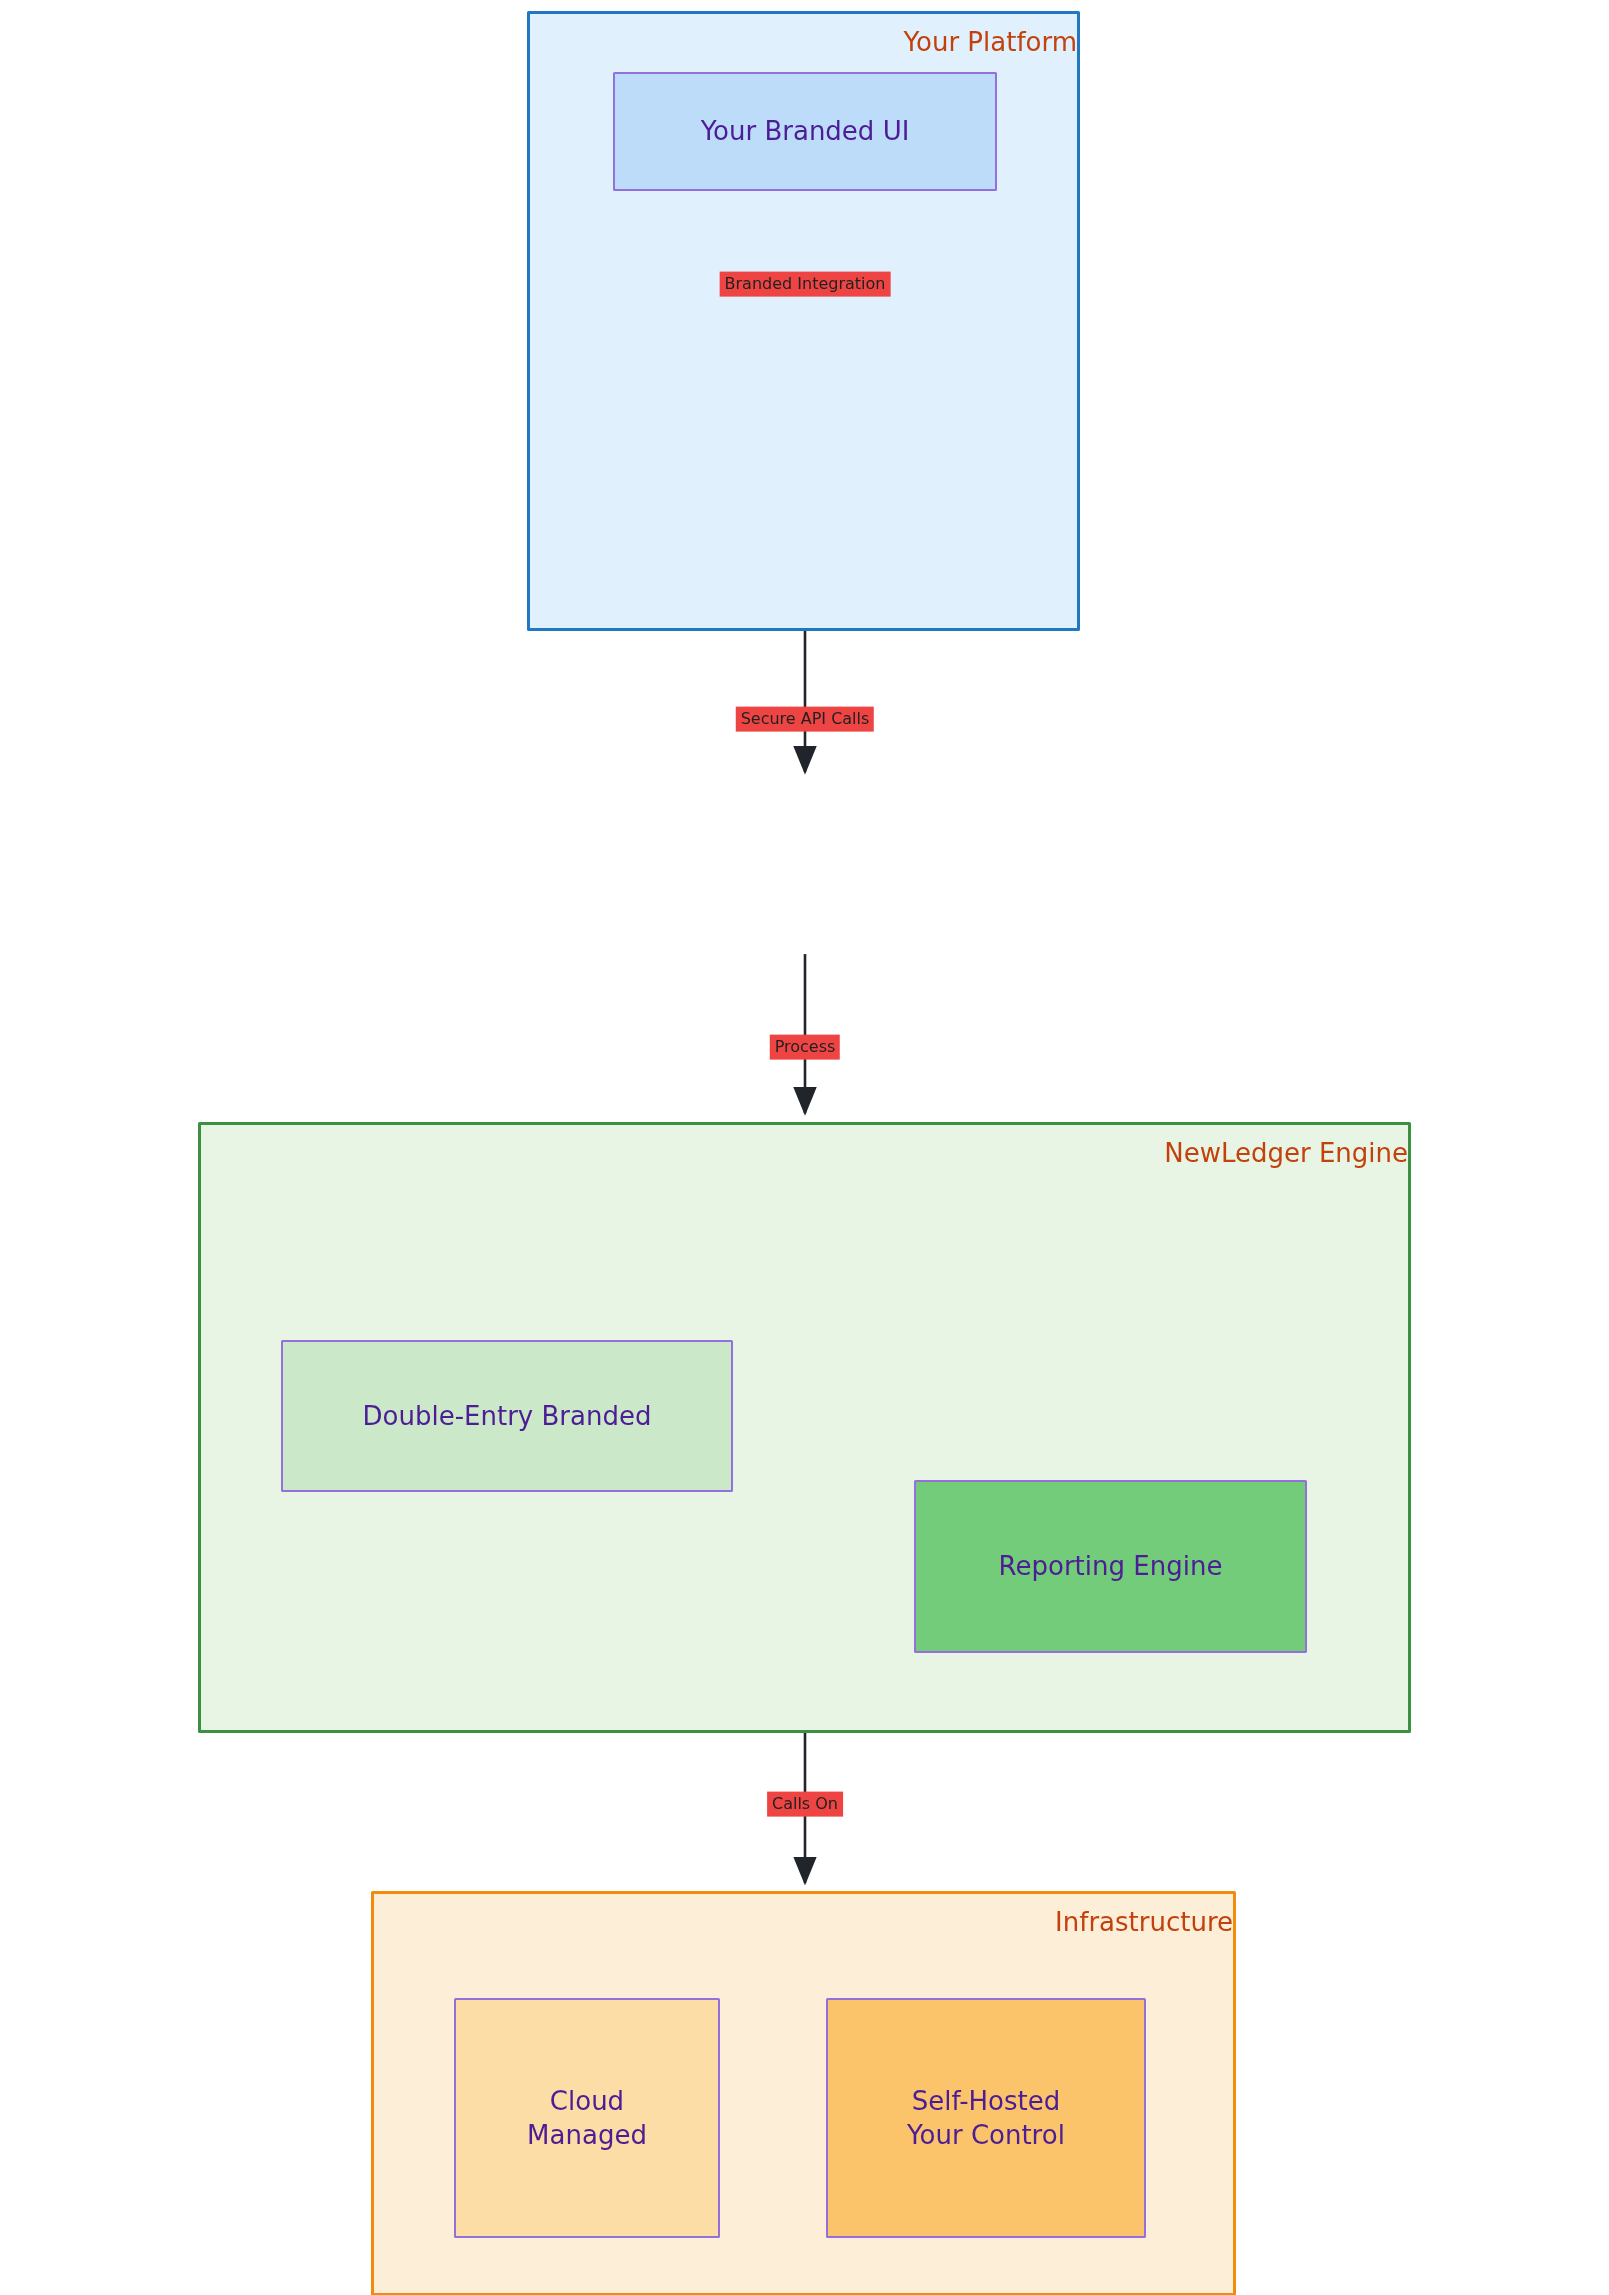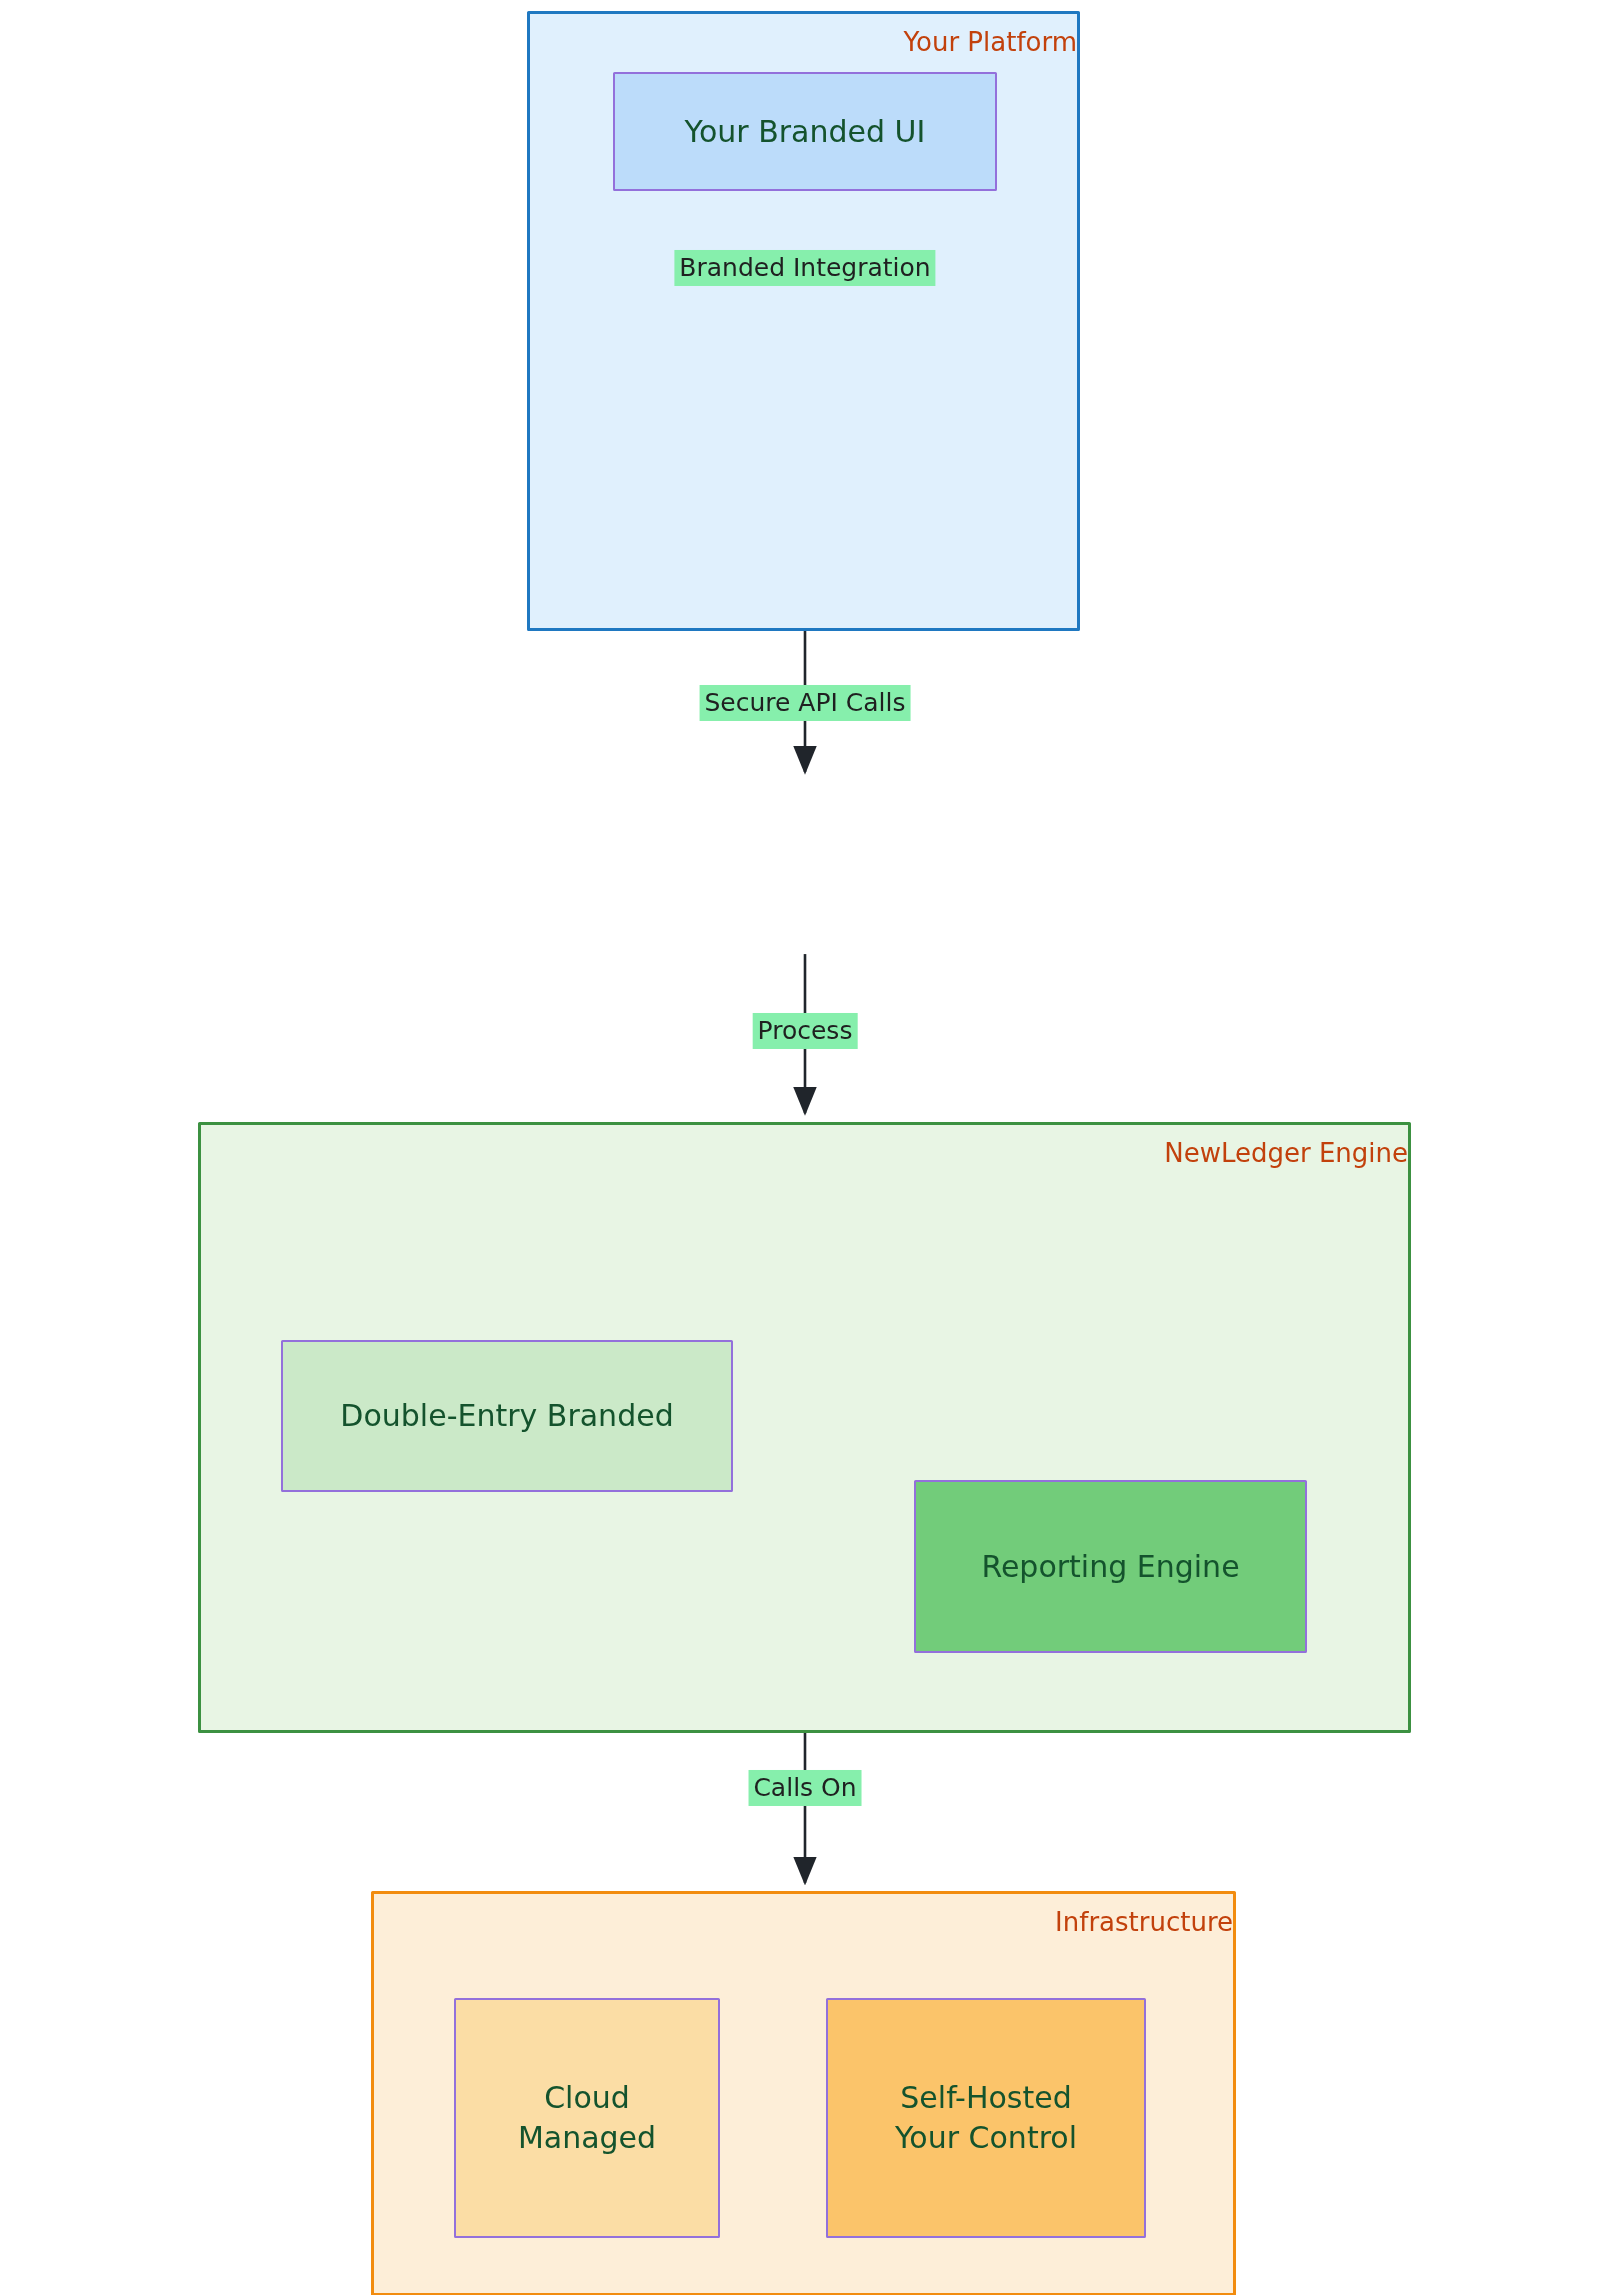--- a/index.html
+++ b/index.html
@@ -80,22 +80,22 @@
   .node {
     position: absolute;
     box-sizing: border-box;
     display: flex;
     flex-direction: column;
     align-items: center;
     justify-content: center;
     border-width: 2.4px;
     border-style: solid;
     border-radius: 1.6px;
-    color: #14532d;
-    font-size: 30px;
+    color: #4c1d95;
+    font-size: 26px;
     line-height: 1.32;
     text-align: center;
     padding: 3.3px 8.2px;
   }
   .node .line { display: block; white-space: nowrap; }
 
   #node-branded-ui {
     left: 613px; top: 72px; width: 384px; height: 119px;
     background: #bcdcfa; border-color: #9370db;
   }
@@ -125,26 +125,27 @@
   }
   #node-self-hosted {
     left: 826px; top: 1998px; width: 320px; height: 240px;
     background: #fbc46a; border-color: #9370db;
   }
 
   
   .edge-label {
     position: absolute;
     transform: translate(-50%, -50%);
-    background: #86efac;
+    background: #ef4444;
     color: #1f2020;
-    font-size: 25px;
+    font-size: 16px;
     line-height: 1.25;
     padding: 2.4px 4.9px;
     white-space: nowrap;
+    margin-top: 16px;
   }
   #lbl-branded   { left: 805px; top: 268px; }
   #lbl-secure    { left: 805px; top: 703px; }
   #lbl-process   { left: 805px; top: 1031px; }
   #lbl-deploy    { left: 805px; top: 1788px; }
 </style>
 </head>
 <body>
 
 <div id="canvas">

